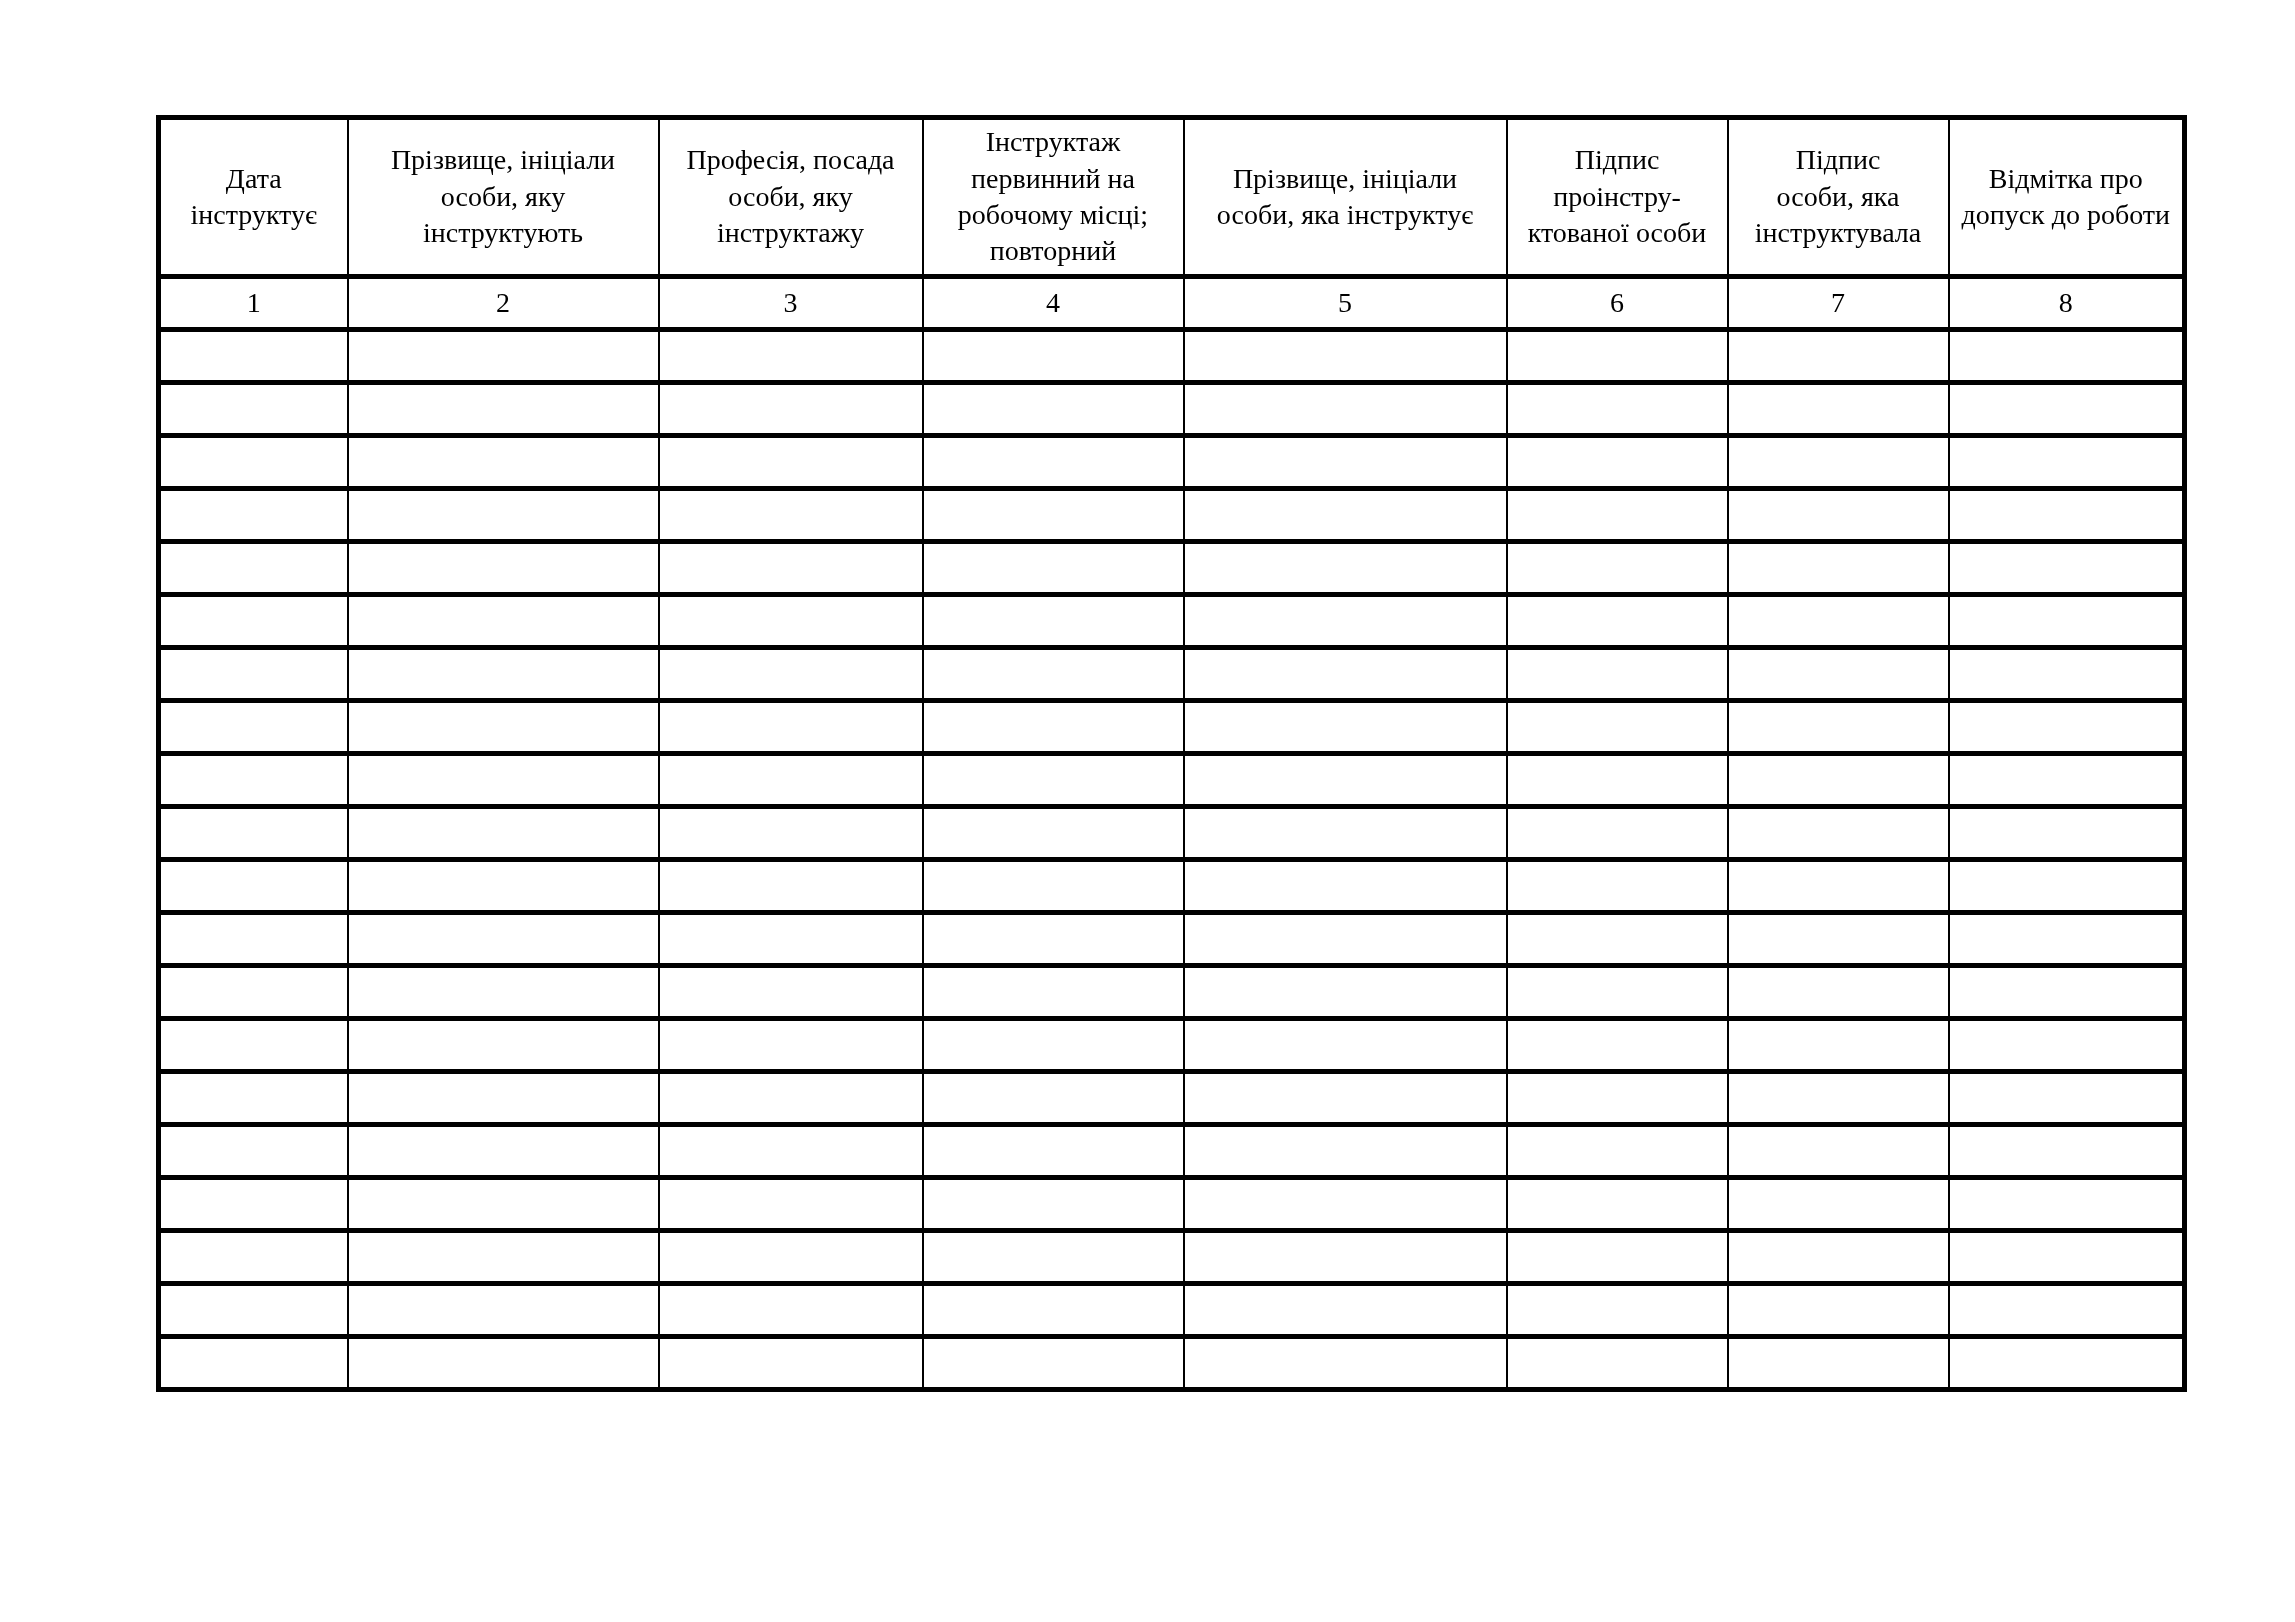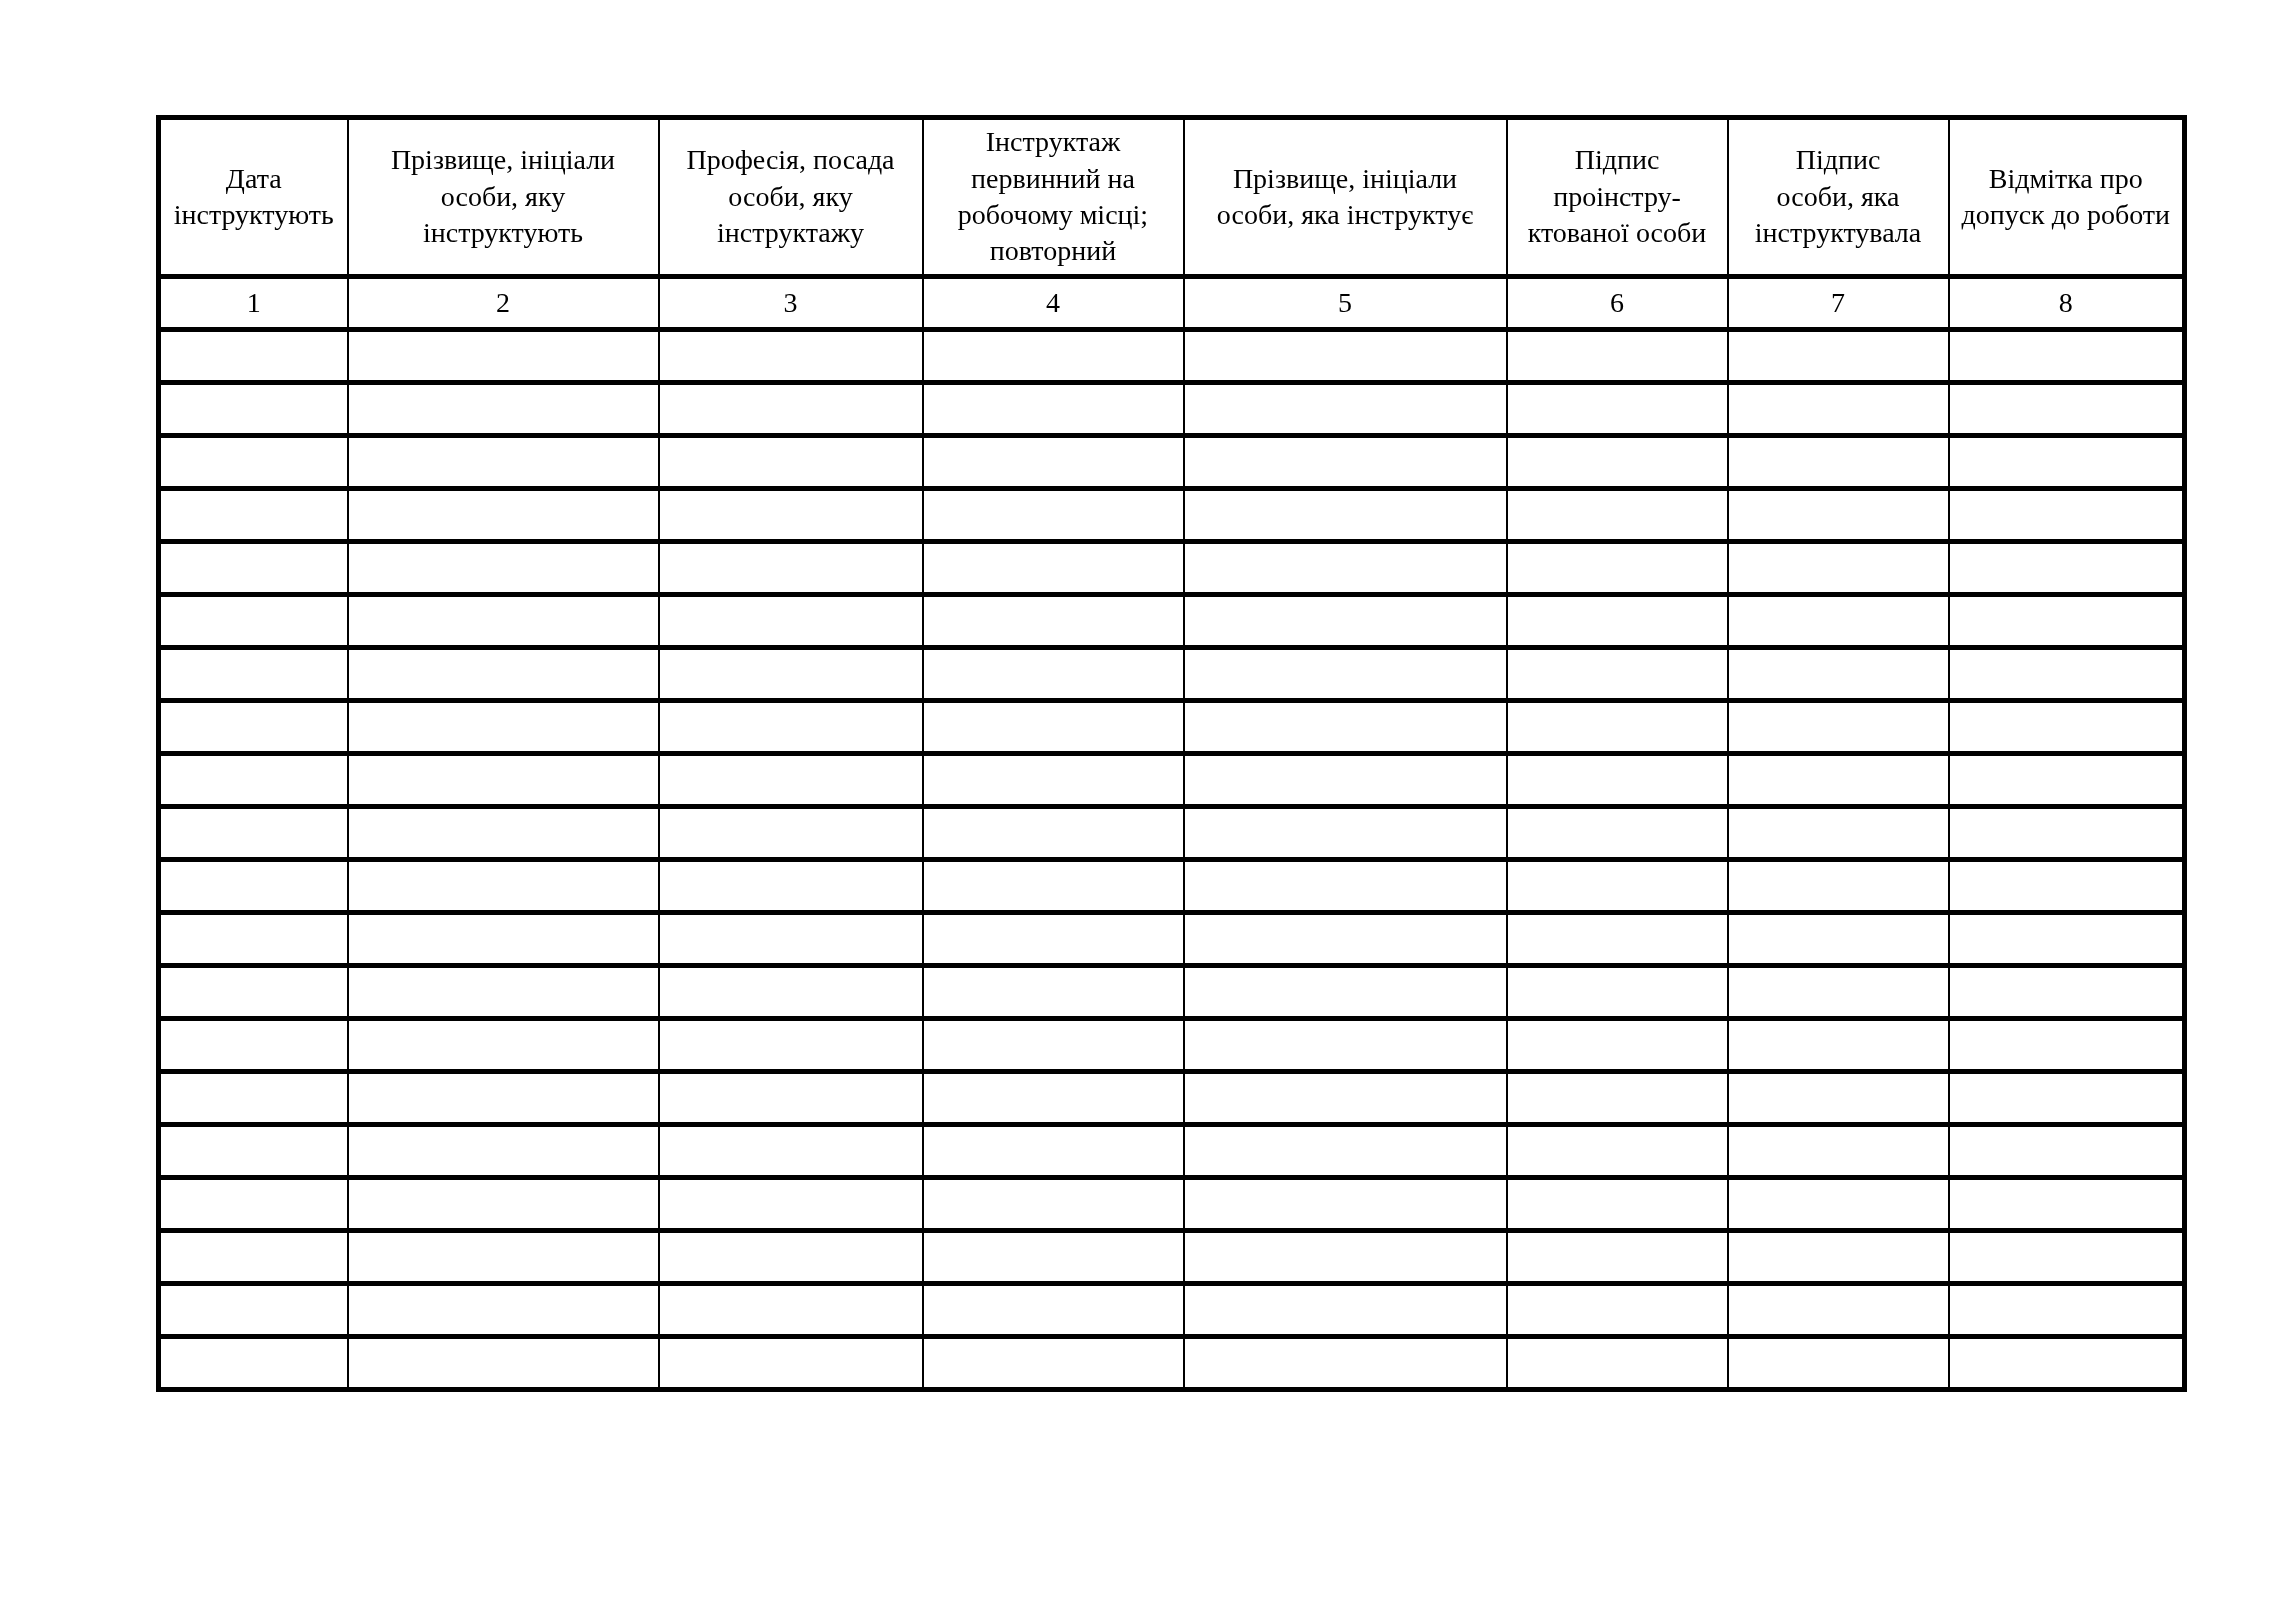--- a/index.html
+++ b/index.html
@@ -59,21 +59,21 @@
       <col style="width:264px">
       <col style="width:261px">
       <col style="width:323px">
       <col style="width:221px">
       <col style="width:221px">
       <col style="width:236px">
     </colgroup>
     <thead>
       <tr class="header-row">
         <th>Дата
-інструктують</th>
+інструктує</th>
         <th>Прізвище, ініціали
 особи, яку
 інструктують</th>
         <th>Професія, посада
 особи, яку
 інструктажу</th>
         <th>Інструктаж
 первинний на
 робочому місці;
 повторний</th>

